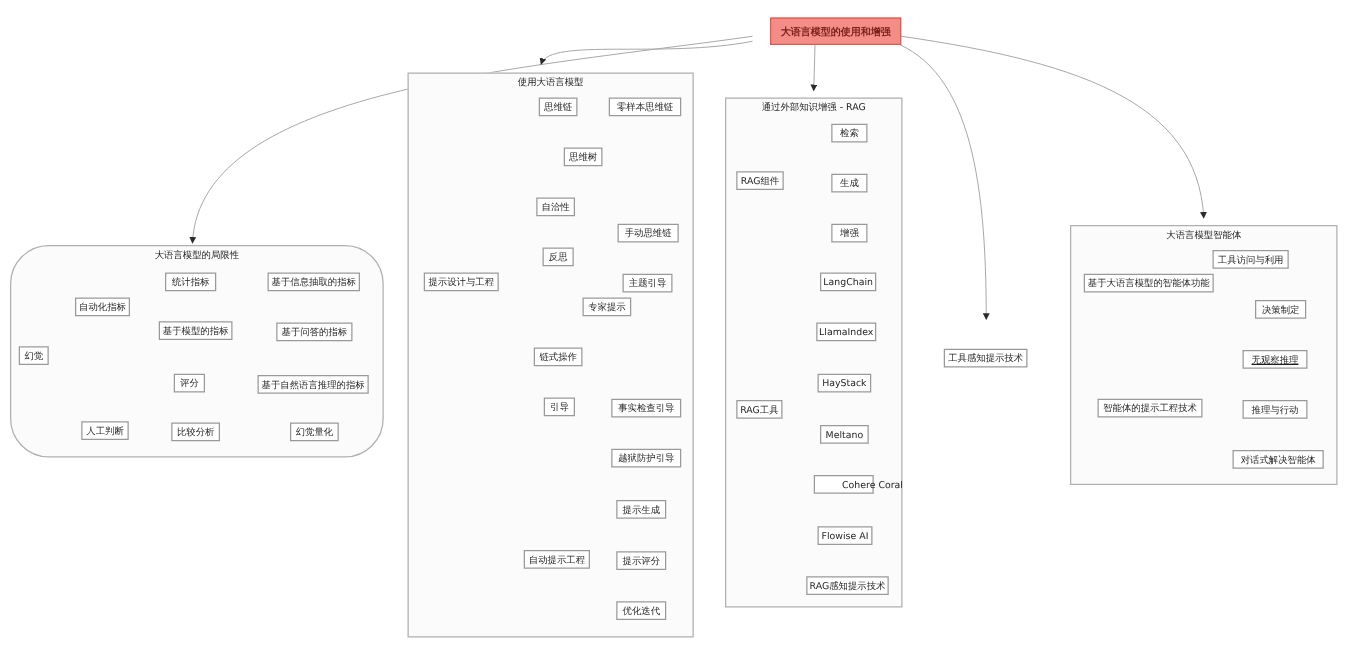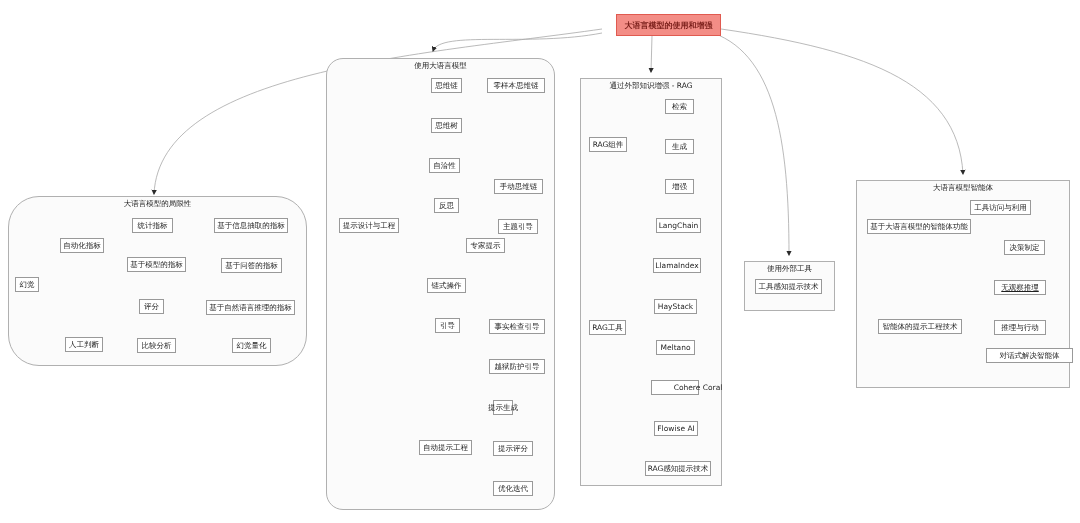--- a/index.html
+++ b/index.html
@@ -94,66 +94,63 @@
   <div class="node" style="left:132px;top:218px;width:41px;height:15px;">统计指标</div>
   <div class="node" style="left:127px;top:257px;width:59px;height:15px;">基于模型的指标</div>
   <div class="node" style="left:214px;top:218px;width:74px;height:15px;">基于信息抽取的指标</div>
   <div class="node" style="left:221px;top:258px;width:61px;height:15px;">基于问答的指标</div>
   <div class="node" style="left:206px;top:300px;width:89px;height:15px;">基于自然语言推理的指标</div>
   <div class="node" style="left:65px;top:337px;width:38px;height:15px;">人工判断</div>
   <div class="node" style="left:139px;top:299px;width:25px;height:15px;">评分</div>
   <div class="node" style="left:137px;top:338px;width:39px;height:15px;">比较分析</div>
   <div class="node" style="left:232px;top:338px;width:39px;height:15px;">幻觉量化</div>
 
-  <div class="group" style="left:326px;top:58px;width:229px;height:452px;border-radius:17px;">
+  <div class="group" style="left:326px;top:58px;width:229px;height:452px;">
     <div class="group-title">使用大语言模型</div>
   </div>
   <div class="node" style="left:339px;top:218px;width:60px;height:15px;">提示设计与工程</div>
   <div class="node" style="left:431px;top:78px;width:31px;height:15px;">思维链</div>
   <div class="node" style="left:487px;top:78px;width:58px;height:15px;">零样本思维链</div>
-  <div class="node" style="left:431px;top:118px;width:31px;height:15px;">思维树</div>
+  <div class="node" style="left:451px;top:118px;width:31px;height:15px;">思维树</div>
   <div class="node" style="left:429px;top:158px;width:31px;height:15px;">自洽性</div>
   <div class="node" style="left:494px;top:179px;width:49px;height:15px;">手动思维链</div>
   <div class="node" style="left:434px;top:198px;width:25px;height:15px;">反思</div>
   <div class="node" style="left:427px;top:238px;width:39px;height:15px;margin-left:39px;">专家提示</div>
   <div class="node" style="left:427px;top:278px;width:39px;height:15px;">链式操作</div>
   <div class="node" style="left:498px;top:219px;width:40px;height:15px;">主题引导</div>
   <div class="node" style="left:435px;top:318px;width:25px;height:15px;">引导</div>
   <div class="node" style="left:489px;top:319px;width:56px;height:15px;">事实检查引导</div>
   <div class="node" style="left:489px;top:359px;width:56px;height:15px;">越狱防护引导</div>
   <div class="node" style="left:419px;top:440px;width:53px;height:15px;">自动提示工程</div>
-  <div class="node" style="left:493px;top:400px;width:20px;height:15px;">提示生成</div>
+  <div class="node" style="left:493px;top:400px;width:40px;height:15px;">提示生成</div>
   <div class="node" style="left:493px;top:441px;width:40px;height:15px;">提示评分</div>
   <div class="node" style="left:493px;top:481px;width:40px;height:15px;">优化迭代</div>
 
   <div class="group" style="left:580px;top:78px;width:142px;height:408px;">
     <div class="group-title">通过外部知识增强 - RAG</div>
   </div>
   <div class="node" style="left:589px;top:137px;width:38px;height:15px;">RAG组件</div>
   <div class="node" style="left:665px;top:99px;width:29px;height:15px;">检索</div>
   <div class="node" style="left:665px;top:139px;width:29px;height:15px;">生成</div>
   <div class="node" style="left:665px;top:179px;width:29px;height:15px;">增强</div>
   <div class="node" style="left:656px;top:218px;width:45px;height:15px;">LangChain</div>
   <div class="node" style="left:653px;top:258px;width:48px;height:15px;">LlamaIndex</div>
   <div class="node" style="left:654px;top:299px;width:43px;height:15px;">HayStack</div>
   <div class="node" style="left:656px;top:340px;width:39px;height:15px;">Meltano</div>
   <div class="node" style="left:651px;top:380px;width:31px;height:15px;padding-left:46px;">Cohere Coral</div>
   <div class="node" style="left:654px;top:421px;width:44px;height:15px;">Flowise AI</div>
   <div class="node" style="left:589px;top:320px;width:37px;height:15px;">RAG工具</div>
   <div class="node" style="left:645px;top:461px;width:66px;height:15px;">RAG感知提示技术</div>
 
-  <div class="group" style="left:744px;top:261px;width:91px;height:50px;">
-    <div class="group-title">使用外部工具</div>
-  </div>
   <div class="node" style="left:755px;top:279px;width:67px;height:15px;">工具感知提示技术</div>
 
   <div class="group" style="left:856px;top:180px;width:214px;height:208px;">
     <div class="group-title">大语言模型智能体</div>
   </div>
   <div class="node" style="left:867px;top:219px;width:104px;height:15px;">基于大语言模型的智能体功能</div>
   <div class="node" style="left:970px;top:200px;width:61px;height:15px;text-align:right;">工具访问与利用</div>
   <div class="node" style="left:1004px;top:240px;width:41px;height:15px;">决策制定</div>
   <div class="node" style="left:878px;top:319px;width:84px;height:15px;">智能体的提示工程技术</div>
   <div class="node" style="left:994px;top:280px;width:52px;height:15px;text-decoration:underline;">无观察推理</div>
   <div class="node" style="left:994px;top:320px;width:52px;height:15px;">推理与行动</div>
-  <div class="node" style="left:986px;top:348px;width:87px;height:15px;">对话式解决智能体</div>
+  <div class="node" style="left:986px;top:360px;width:73px;height:15px;">对话式解决智能体</div>
 
 </div>
 
 </body></html>

